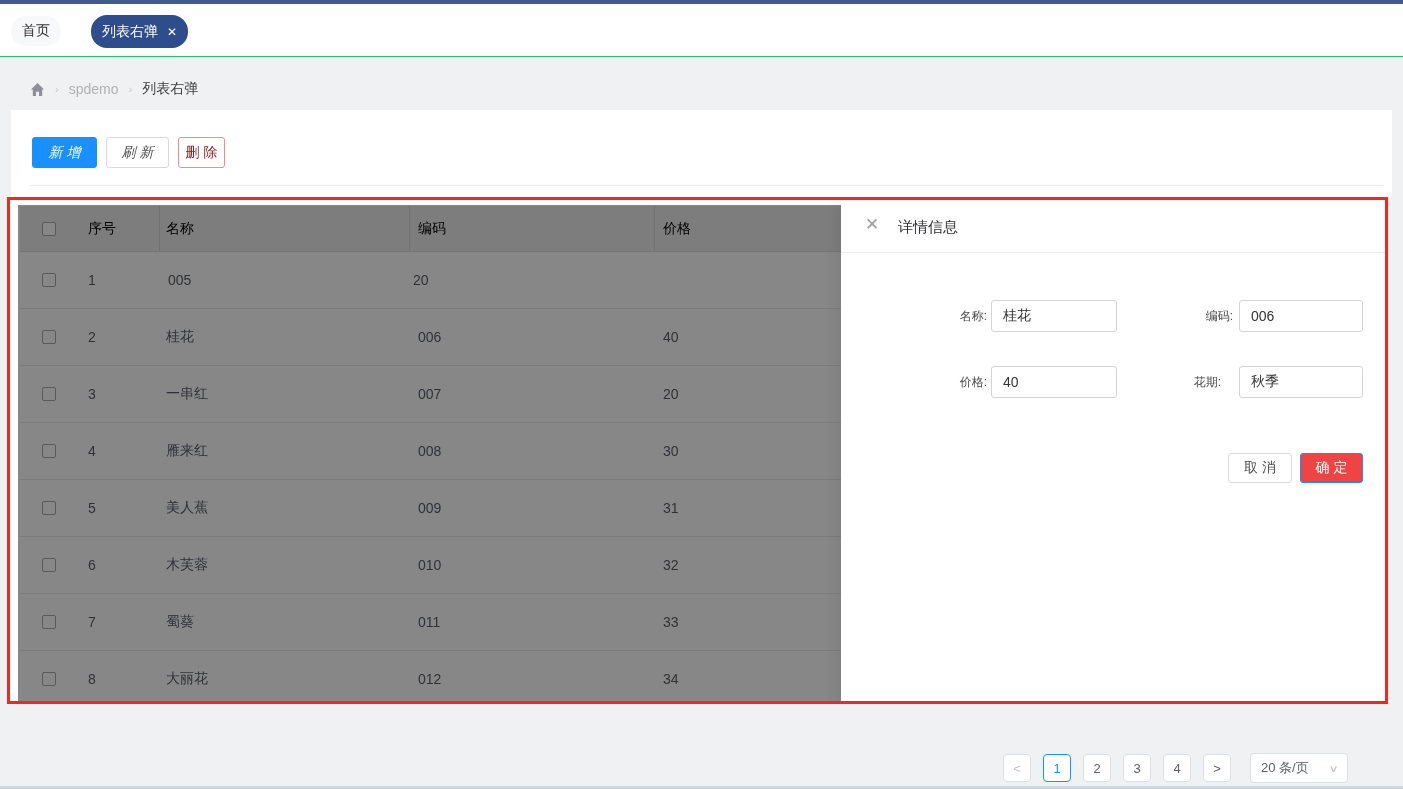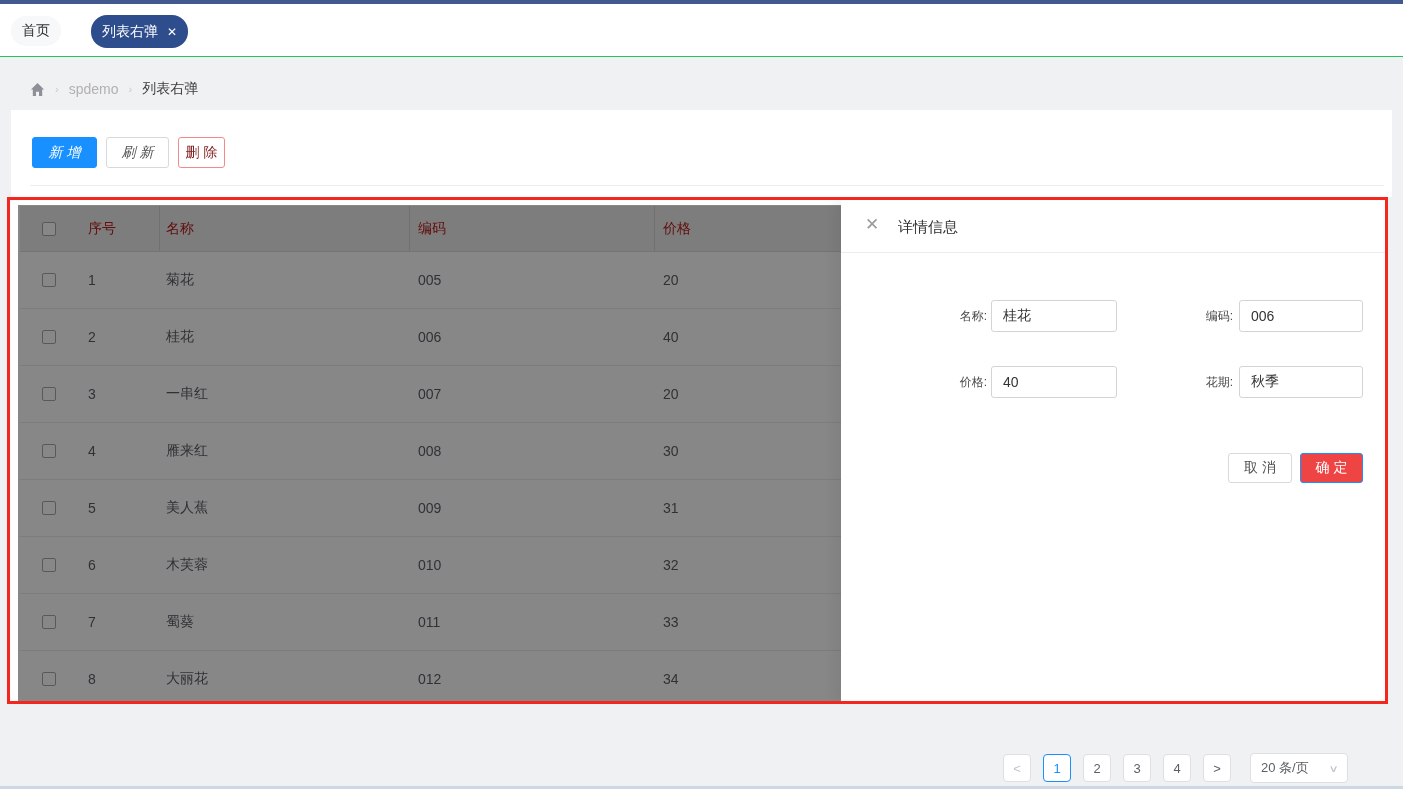--- a/index.html
+++ b/index.html
@@ -35,21 +35,21 @@
   .btn-refresh { left:95px; width:63px; border:1px solid #d9d9d9; color:#4f4f4f;font-style:italic; }
   .btn-delete { left:167px; width:47px; border:1px solid #f38a8a; color:#7f1d1d; }
   .toolbar-divider { position:absolute; left:19px; bottom:11px; width:1354px; height:1px; background:#ececec; }
 
   
   .red-box { position:absolute; left:7px; top:197px; width:1381px; height:507px; border:3px solid #f5261d; background:#fff; overflow:hidden; }
 
   
   .table { position:absolute; left:10px; top:6px; width:1360px; }
   .trow { display:flex; align-items:center; height:57px; border-bottom:1px solid #eaeaea; background:#fff; font-size:14px; color:#5a5e66; }
-  .thead { height:46px; background:#ededed; border-bottom:1px solid #dcdcdc; color:#b91c1c; }
+  .thead { height:46px; background:#ededed; border-bottom:1px solid #dcdcdc; color:#000000; }
   .c-cb { width:60px; display:flex; align-items:center; padding-left:22px; align-self:stretch; }
   .c-no { width:80px; padding-left:8px; }
   .c-name { width:250px; padding-left:6px; }
   .c-code { width:245px; padding-left:8px; }
   .c-price { flex:1; padding-left:8px; }
   .thead .hcell { align-self:stretch; display:flex; align-items:center; }
   .thead .c-no, .thead .c-name, .thead .c-code { border-right:1px solid #d6d6d6; }
   .checkbox { width:14px; height:14px; border:1px solid #a9a9a9; border-radius:2px; background:#fff; display:inline-block; }
 
   
@@ -58,21 +58,21 @@
   
   .drawer { position:absolute; right:0; top:0; width:544px; height:501px; background:#fff; box-shadow:-6px 0 12px rgba(0,0,0,0.06); }
   .drawer-header { position:absolute; left:0; top:0; width:100%; height:53px; border-bottom:1px solid #ececec; background:#fff; }
   .drawer-close { position:absolute; left:24px; top:16px; font-size:17px; color:#9c9c9c; cursor:pointer; line-height:1; }
   .drawer-title { position:absolute; left:57px; top:18px; font-size:15px; color:#303133; }
   .f-label { position:absolute; width:70px; text-align:right; font-size:12px; color:#4a4a4a; line-height:32px; }
   .f-input { position:absolute; width:126px; height:32px; border:1px solid #d4d4d4; border-radius:3px; padding:0 11px; font-size:14px; color:#333; background:#fff; font-family:inherit; outline:none; }
   .fl-0 { left:76px; top:100px; }  .fi-0 { left:150px; top:100px; }
   .fl-1 { left:322px; top:100px; } .fi-1 { left:398px; top:100px; width:124px; }
   .fl-2 { left:76px; top:166px; }  .fi-2 { left:150px; top:166px; }
-  .fl-3 { left:322px; top:166px; } .fi-3 { left:398px; top:166px; width:124px; }
+  .fl-3 { left:310px; top:166px; } .fi-3 { left:398px; top:166px; width:124px; }
   .d-btn { position:absolute; top:253px; height:30px; border-radius:3px; font-size:14px; display:flex; align-items:center; justify-content:center; cursor:pointer; }
   .btn-cancel { left:387px; width:64px; background:#fff; border:1px solid #d9d9d9; color:#4f4f4f; }
   .btn-ok { left:459px; width:63px; background:#ef4444; color:#fff; border:1px solid #1890ff; }
 
   
   .pagination { position:absolute; left:1003px; top:753px; display:flex; align-items:center; gap:12px; }
   .pg { width:28px; height:28px; background:#fff; border:1px solid #dcdfe4; border-radius:4px; display:flex; align-items:center; justify-content:center; font-size:13px; color:#5c6066; cursor:pointer; }
   .pg-prev { color:#c0c4cc; }
   .pg-next { color:#5c6066; }
   .pg-active { border-color:#1890ff; color:#1890ff; }
@@ -126,21 +126,20 @@
         <div class="c-name hcell">名称</div>
         <div class="c-code hcell">编码</div>
         <div class="c-price hcell">价格</div>
       </div>
       <div id="table-body">
           <div class="trow">
             <div class="c-cb">
               <span class="checkbox"></span>
             </div>
             <div class="c-no">1</div>
-            <div class="c-name">菊花</div>
             <div class="c-code">005</div>
             <div class="c-price">20</div>
           </div>
           <div class="trow">
             <div class="c-cb">
               <span class="checkbox"></span>
             </div>
             <div class="c-no">2</div>
             <div class="c-name">桂花</div>
             <div class="c-code">006</div>

